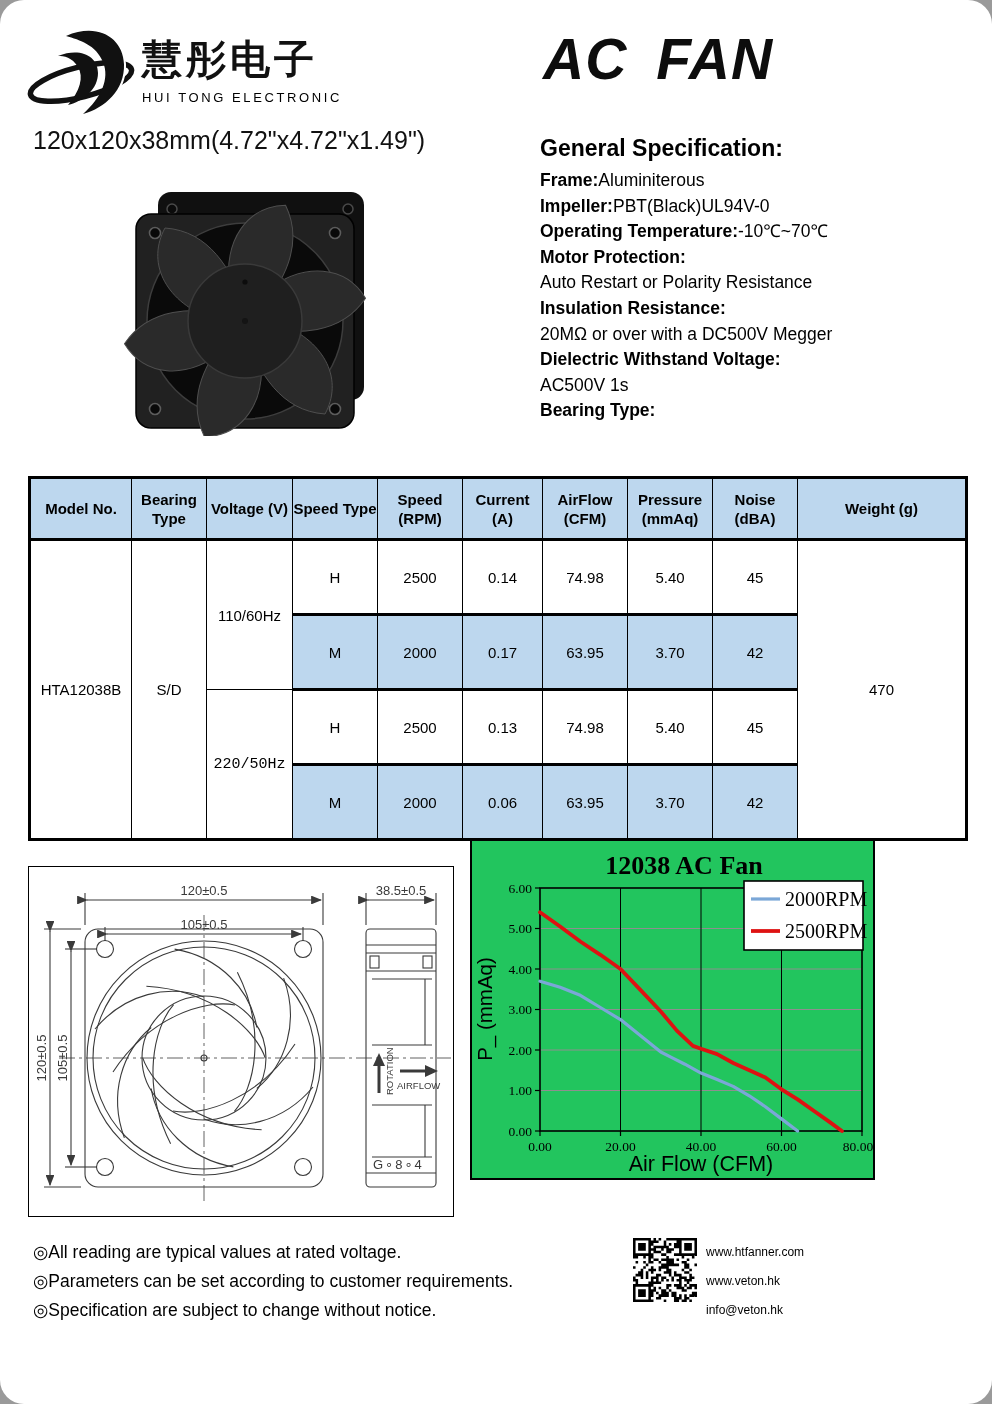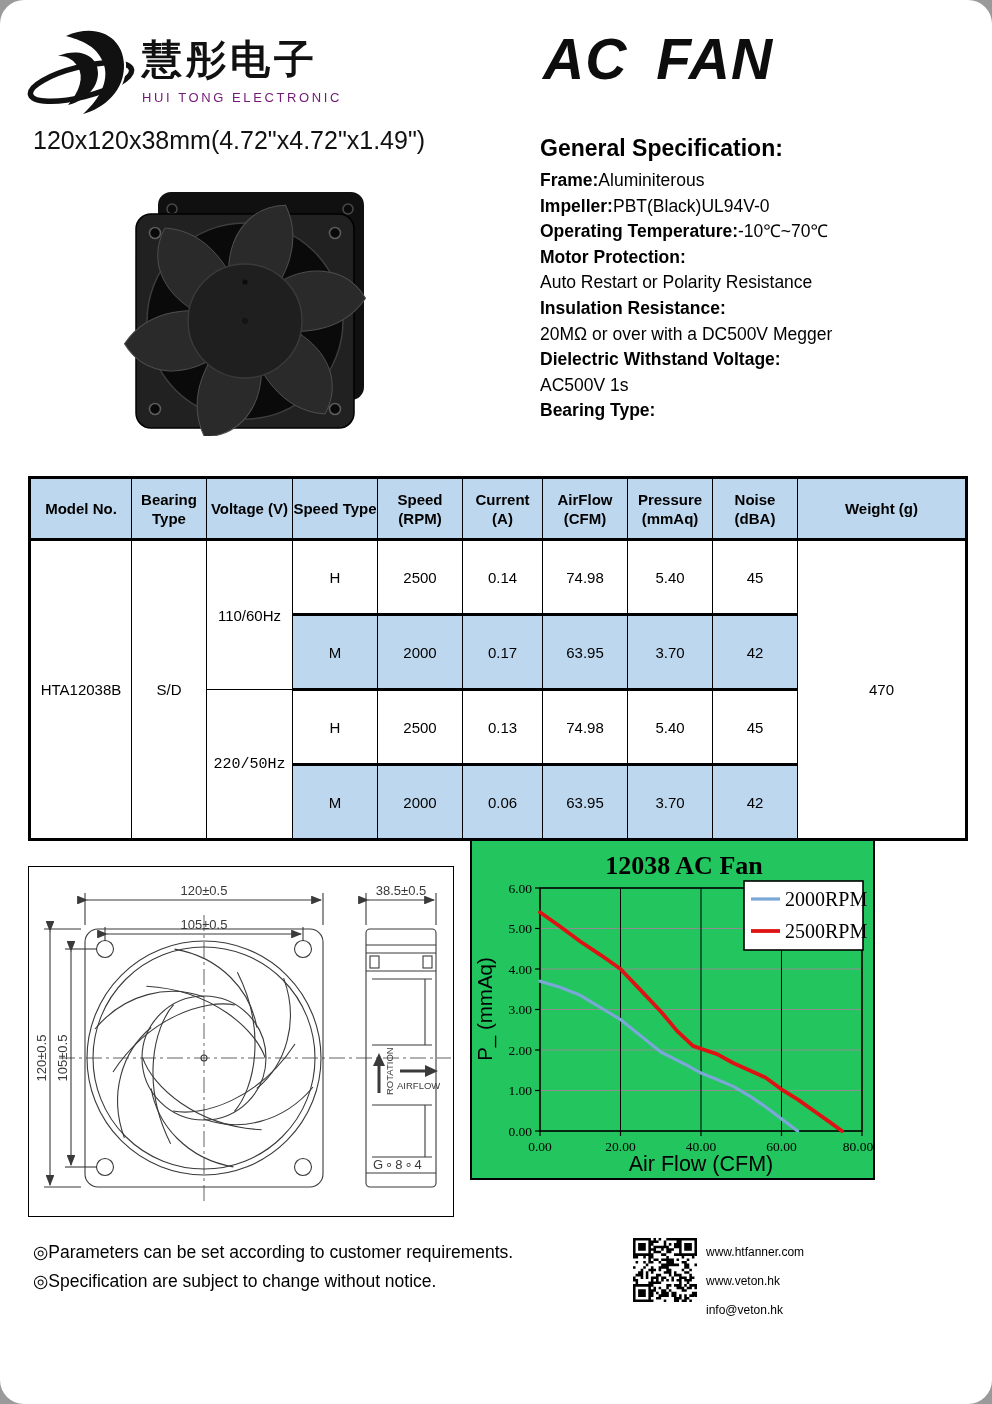--- a/index.html
+++ b/index.html
@@ -2,21 +2,21 @@
 <html><head>
 <meta charset="utf-8">
 <style>
   html,body{margin:0;padding:0;background:#9a9a9a;}
   .page{position:relative;width:992px;height:1404px;background:#ffffff;margin:0 auto;
         font-family:"Liberation Sans",sans-serif;color:#000;overflow:hidden;border-radius:24px;}
   .abs{position:absolute;}
 
   
   .logo-cn{font-size:40px;font-weight:bold;letter-spacing:4px;color:#111;}
-  .logo-en{font-size:13px;color:#701a75;letter-spacing:2.6px;margin-top:3px;}
+  .logo-en{font-size:13px;color:#000000;letter-spacing:2.6px;margin-top:3px;}
   .ac-fan{font-size:57px;font-weight:bold;font-style:italic;letter-spacing:1px;word-spacing:12px;color:#0d0d0d;text-align:center;}
   .size-line{font-size:25px;color:#111;}
 
   
   .gs-heading{font-size:23px;font-weight:bold;}
   .gs-list{margin-top:6px;}
   .gs-line{font-size:17.5px;line-height:25.6px;}
   .gs-line b{font-weight:bold;}
 
   
@@ -300,20 +300,21 @@
         <rect x="272" y="40" width="119" height="69" fill="#fff" stroke="#000" stroke-width="1.6"></rect>
         <line x1="279" y1="58" x2="308" y2="58" stroke-width="3.2" stroke="#7BA7D7"></line>
         <text x="313" y="65" font-family="Liberation Serif,serif" font-size="20">2000RPM</text>
         <line x1="279" y1="90" x2="308" y2="90" stroke-width="3.8" stroke="#DE1212"></line>
         <text x="313" y="97" font-family="Liberation Serif,serif" font-size="20">2500RPM</text>
       </g>
     </svg>
   </div>
 
   <div class="abs notes" style="left:33px;top:1238px">
+    <div>◎All reading are typical values at rated voltage.</div>
     <div>◎Parameters can be set according to customer requirements.</div>
     <div>◎Specification are subject to change without notice.</div>
   </div>
   <svg id="qr-svg" class="abs" style="left:633px;top:1238px" width="64" height="64" viewBox="0 0 64 64">
       <path d="M0.00 0.00h2.56v2.56h-2.56zM2.56 0.00h2.56v2.56h-2.56zM5.12 0.00h2.56v2.56h-2.56zM7.68 0.00h2.56v2.56h-2.56zM10.24 0.00h2.56v2.56h-2.56zM12.80 0.00h2.56v2.56h-2.56zM15.36 0.00h2.56v2.56h-2.56zM20.48 0.00h2.56v2.56h-2.56zM25.60 0.00h2.56v2.56h-2.56zM33.28 0.00h2.56v2.56h-2.56zM35.84 0.00h2.56v2.56h-2.56zM38.40 0.00h2.56v2.56h-2.56zM40.96 0.00h2.56v2.56h-2.56zM43.52 0.00h2.56v2.56h-2.56zM46.08 0.00h2.56v2.56h-2.56zM48.64 0.00h2.56v2.56h-2.56zM51.20 0.00h2.56v2.56h-2.56zM53.76 0.00h2.56v2.56h-2.56zM56.32 0.00h2.56v2.56h-2.56zM58.88 0.00h2.56v2.56h-2.56zM61.44 0.00h2.56v2.56h-2.56zM0.00 2.56h2.56v2.56h-2.56zM15.36 2.56h2.56v2.56h-2.56zM17.92 2.56h2.56v2.56h-2.56zM20.48 2.56h2.56v2.56h-2.56zM23.04 2.56h2.56v2.56h-2.56zM30.72 2.56h2.56v2.56h-2.56zM43.52 2.56h2.56v2.56h-2.56zM46.08 2.56h2.56v2.56h-2.56zM61.44 2.56h2.56v2.56h-2.56zM0.00 5.12h2.56v2.56h-2.56zM5.12 5.12h2.56v2.56h-2.56zM7.68 5.12h2.56v2.56h-2.56zM10.24 5.12h2.56v2.56h-2.56zM15.36 5.12h2.56v2.56h-2.56zM17.92 5.12h2.56v2.56h-2.56zM30.72 5.12h2.56v2.56h-2.56zM35.84 5.12h2.56v2.56h-2.56zM40.96 5.12h2.56v2.56h-2.56zM43.52 5.12h2.56v2.56h-2.56zM46.08 5.12h2.56v2.56h-2.56zM51.20 5.12h2.56v2.56h-2.56zM53.76 5.12h2.56v2.56h-2.56zM56.32 5.12h2.56v2.56h-2.56zM61.44 5.12h2.56v2.56h-2.56zM0.00 7.68h2.56v2.56h-2.56zM5.12 7.68h2.56v2.56h-2.56zM7.68 7.68h2.56v2.56h-2.56zM10.24 7.68h2.56v2.56h-2.56zM15.36 7.68h2.56v2.56h-2.56zM20.48 7.68h2.56v2.56h-2.56zM23.04 7.68h2.56v2.56h-2.56zM25.60 7.68h2.56v2.56h-2.56zM28.16 7.68h2.56v2.56h-2.56zM30.72 7.68h2.56v2.56h-2.56zM33.28 7.68h2.56v2.56h-2.56zM40.96 7.68h2.56v2.56h-2.56zM43.52 7.68h2.56v2.56h-2.56zM46.08 7.68h2.56v2.56h-2.56zM51.20 7.68h2.56v2.56h-2.56zM53.76 7.68h2.56v2.56h-2.56zM56.32 7.68h2.56v2.56h-2.56zM61.44 7.68h2.56v2.56h-2.56zM0.00 10.24h2.56v2.56h-2.56zM5.12 10.24h2.56v2.56h-2.56zM7.68 10.24h2.56v2.56h-2.56zM10.24 10.24h2.56v2.56h-2.56zM15.36 10.24h2.56v2.56h-2.56zM17.92 10.24h2.56v2.56h-2.56zM20.48 10.24h2.56v2.56h-2.56zM28.16 10.24h2.56v2.56h-2.56zM33.28 10.24h2.56v2.56h-2.56zM35.84 10.24h2.56v2.56h-2.56zM38.40 10.24h2.56v2.56h-2.56zM46.08 10.24h2.56v2.56h-2.56zM51.20 10.24h2.56v2.56h-2.56zM53.76 10.24h2.56v2.56h-2.56zM56.32 10.24h2.56v2.56h-2.56zM61.44 10.24h2.56v2.56h-2.56zM0.00 12.80h2.56v2.56h-2.56zM15.36 12.80h2.56v2.56h-2.56zM20.48 12.80h2.56v2.56h-2.56zM23.04 12.80h2.56v2.56h-2.56zM25.60 12.80h2.56v2.56h-2.56zM33.28 12.80h2.56v2.56h-2.56zM35.84 12.80h2.56v2.56h-2.56zM46.08 12.80h2.56v2.56h-2.56zM61.44 12.80h2.56v2.56h-2.56zM0.00 15.36h2.56v2.56h-2.56zM2.56 15.36h2.56v2.56h-2.56zM5.12 15.36h2.56v2.56h-2.56zM7.68 15.36h2.56v2.56h-2.56zM10.24 15.36h2.56v2.56h-2.56zM12.80 15.36h2.56v2.56h-2.56zM15.36 15.36h2.56v2.56h-2.56zM17.92 15.36h2.56v2.56h-2.56zM28.16 15.36h2.56v2.56h-2.56zM30.72 15.36h2.56v2.56h-2.56zM40.96 15.36h2.56v2.56h-2.56zM43.52 15.36h2.56v2.56h-2.56zM46.08 15.36h2.56v2.56h-2.56zM48.64 15.36h2.56v2.56h-2.56zM51.20 15.36h2.56v2.56h-2.56zM53.76 15.36h2.56v2.56h-2.56zM56.32 15.36h2.56v2.56h-2.56zM58.88 15.36h2.56v2.56h-2.56zM61.44 15.36h2.56v2.56h-2.56zM0.00 17.92h2.56v2.56h-2.56zM2.56 17.92h2.56v2.56h-2.56zM10.24 17.92h2.56v2.56h-2.56zM15.36 17.92h2.56v2.56h-2.56zM17.92 17.92h2.56v2.56h-2.56zM33.28 17.92h2.56v2.56h-2.56zM48.64 17.92h2.56v2.56h-2.56zM58.88 17.92h2.56v2.56h-2.56zM15.36 20.48h2.56v2.56h-2.56zM20.48 20.48h2.56v2.56h-2.56zM23.04 20.48h2.56v2.56h-2.56zM28.16 20.48h2.56v2.56h-2.56zM30.72 20.48h2.56v2.56h-2.56zM33.28 20.48h2.56v2.56h-2.56zM35.84 20.48h2.56v2.56h-2.56zM38.40 20.48h2.56v2.56h-2.56zM43.52 20.48h2.56v2.56h-2.56zM53.76 20.48h2.56v2.56h-2.56zM2.56 23.04h2.56v2.56h-2.56zM10.24 23.04h2.56v2.56h-2.56zM15.36 23.04h2.56v2.56h-2.56zM17.92 23.04h2.56v2.56h-2.56zM25.60 23.04h2.56v2.56h-2.56zM33.28 23.04h2.56v2.56h-2.56zM35.84 23.04h2.56v2.56h-2.56zM38.40 23.04h2.56v2.56h-2.56zM48.64 23.04h2.56v2.56h-2.56zM51.20 23.04h2.56v2.56h-2.56zM12.80 25.60h2.56v2.56h-2.56zM28.16 25.60h2.56v2.56h-2.56zM30.72 25.60h2.56v2.56h-2.56zM33.28 25.60h2.56v2.56h-2.56zM35.84 25.60h2.56v2.56h-2.56zM38.40 25.60h2.56v2.56h-2.56zM40.96 25.60h2.56v2.56h-2.56zM43.52 25.60h2.56v2.56h-2.56zM51.20 25.60h2.56v2.56h-2.56zM53.76 25.60h2.56v2.56h-2.56zM61.44 25.60h2.56v2.56h-2.56zM0.00 28.16h2.56v2.56h-2.56zM10.24 28.16h2.56v2.56h-2.56zM17.92 28.16h2.56v2.56h-2.56zM25.60 28.16h2.56v2.56h-2.56zM28.16 28.16h2.56v2.56h-2.56zM30.72 28.16h2.56v2.56h-2.56zM33.28 28.16h2.56v2.56h-2.56zM51.20 28.16h2.56v2.56h-2.56zM53.76 28.16h2.56v2.56h-2.56zM7.68 30.72h2.56v2.56h-2.56zM15.36 30.72h2.56v2.56h-2.56zM17.92 30.72h2.56v2.56h-2.56zM20.48 30.72h2.56v2.56h-2.56zM25.60 30.72h2.56v2.56h-2.56zM33.28 30.72h2.56v2.56h-2.56zM35.84 30.72h2.56v2.56h-2.56zM48.64 30.72h2.56v2.56h-2.56zM56.32 30.72h2.56v2.56h-2.56zM5.12 33.28h2.56v2.56h-2.56zM7.68 33.28h2.56v2.56h-2.56zM12.80 33.28h2.56v2.56h-2.56zM17.92 33.28h2.56v2.56h-2.56zM30.72 33.28h2.56v2.56h-2.56zM33.28 33.28h2.56v2.56h-2.56zM35.84 33.28h2.56v2.56h-2.56zM40.96 33.28h2.56v2.56h-2.56zM51.20 33.28h2.56v2.56h-2.56zM53.76 33.28h2.56v2.56h-2.56zM2.56 35.84h2.56v2.56h-2.56zM5.12 35.84h2.56v2.56h-2.56zM7.68 35.84h2.56v2.56h-2.56zM12.80 35.84h2.56v2.56h-2.56zM23.04 35.84h2.56v2.56h-2.56zM25.60 35.84h2.56v2.56h-2.56zM35.84 35.84h2.56v2.56h-2.56zM40.96 35.84h2.56v2.56h-2.56zM43.52 35.84h2.56v2.56h-2.56zM46.08 35.84h2.56v2.56h-2.56zM56.32 35.84h2.56v2.56h-2.56zM0.00 38.40h2.56v2.56h-2.56zM7.68 38.40h2.56v2.56h-2.56zM12.80 38.40h2.56v2.56h-2.56zM17.92 38.40h2.56v2.56h-2.56zM20.48 38.40h2.56v2.56h-2.56zM23.04 38.40h2.56v2.56h-2.56zM28.16 38.40h2.56v2.56h-2.56zM30.72 38.40h2.56v2.56h-2.56zM38.40 38.40h2.56v2.56h-2.56zM46.08 38.40h2.56v2.56h-2.56zM48.64 38.40h2.56v2.56h-2.56zM51.20 38.40h2.56v2.56h-2.56zM56.32 38.40h2.56v2.56h-2.56zM58.88 38.40h2.56v2.56h-2.56zM0.00 40.96h2.56v2.56h-2.56zM2.56 40.96h2.56v2.56h-2.56zM17.92 40.96h2.56v2.56h-2.56zM23.04 40.96h2.56v2.56h-2.56zM28.16 40.96h2.56v2.56h-2.56zM33.28 40.96h2.56v2.56h-2.56zM38.40 40.96h2.56v2.56h-2.56zM43.52 40.96h2.56v2.56h-2.56zM46.08 40.96h2.56v2.56h-2.56zM51.20 40.96h2.56v2.56h-2.56zM53.76 40.96h2.56v2.56h-2.56zM56.32 40.96h2.56v2.56h-2.56zM2.56 43.52h2.56v2.56h-2.56zM15.36 43.52h2.56v2.56h-2.56zM17.92 43.52h2.56v2.56h-2.56zM20.48 43.52h2.56v2.56h-2.56zM23.04 43.52h2.56v2.56h-2.56zM25.60 43.52h2.56v2.56h-2.56zM46.08 43.52h2.56v2.56h-2.56zM53.76 43.52h2.56v2.56h-2.56zM0.00 46.08h2.56v2.56h-2.56zM2.56 46.08h2.56v2.56h-2.56zM5.12 46.08h2.56v2.56h-2.56zM7.68 46.08h2.56v2.56h-2.56zM10.24 46.08h2.56v2.56h-2.56zM12.80 46.08h2.56v2.56h-2.56zM15.36 46.08h2.56v2.56h-2.56zM17.92 46.08h2.56v2.56h-2.56zM33.28 46.08h2.56v2.56h-2.56zM35.84 46.08h2.56v2.56h-2.56zM40.96 46.08h2.56v2.56h-2.56zM43.52 46.08h2.56v2.56h-2.56zM46.08 46.08h2.56v2.56h-2.56zM51.20 46.08h2.56v2.56h-2.56zM56.32 46.08h2.56v2.56h-2.56zM58.88 46.08h2.56v2.56h-2.56zM61.44 46.08h2.56v2.56h-2.56zM0.00 48.64h2.56v2.56h-2.56zM15.36 48.64h2.56v2.56h-2.56zM20.48 48.64h2.56v2.56h-2.56zM25.60 48.64h2.56v2.56h-2.56zM33.28 48.64h2.56v2.56h-2.56zM43.52 48.64h2.56v2.56h-2.56zM46.08 48.64h2.56v2.56h-2.56zM48.64 48.64h2.56v2.56h-2.56zM53.76 48.64h2.56v2.56h-2.56zM56.32 48.64h2.56v2.56h-2.56zM61.44 48.64h2.56v2.56h-2.56zM0.00 51.20h2.56v2.56h-2.56zM5.12 51.20h2.56v2.56h-2.56zM7.68 51.20h2.56v2.56h-2.56zM10.24 51.20h2.56v2.56h-2.56zM15.36 51.20h2.56v2.56h-2.56zM17.92 51.20h2.56v2.56h-2.56zM20.48 51.20h2.56v2.56h-2.56zM28.16 51.20h2.56v2.56h-2.56zM30.72 51.20h2.56v2.56h-2.56zM35.84 51.20h2.56v2.56h-2.56zM48.64 51.20h2.56v2.56h-2.56zM51.20 51.20h2.56v2.56h-2.56zM0.00 53.76h2.56v2.56h-2.56zM5.12 53.76h2.56v2.56h-2.56zM7.68 53.76h2.56v2.56h-2.56zM10.24 53.76h2.56v2.56h-2.56zM15.36 53.76h2.56v2.56h-2.56zM17.92 53.76h2.56v2.56h-2.56zM23.04 53.76h2.56v2.56h-2.56zM28.16 53.76h2.56v2.56h-2.56zM30.72 53.76h2.56v2.56h-2.56zM33.28 53.76h2.56v2.56h-2.56zM38.40 53.76h2.56v2.56h-2.56zM40.96 53.76h2.56v2.56h-2.56zM58.88 53.76h2.56v2.56h-2.56zM61.44 53.76h2.56v2.56h-2.56zM0.00 56.32h2.56v2.56h-2.56zM5.12 56.32h2.56v2.56h-2.56zM7.68 56.32h2.56v2.56h-2.56zM10.24 56.32h2.56v2.56h-2.56zM15.36 56.32h2.56v2.56h-2.56zM17.92 56.32h2.56v2.56h-2.56zM25.60 56.32h2.56v2.56h-2.56zM28.16 56.32h2.56v2.56h-2.56zM30.72 56.32h2.56v2.56h-2.56zM33.28 56.32h2.56v2.56h-2.56zM38.40 56.32h2.56v2.56h-2.56zM40.96 56.32h2.56v2.56h-2.56zM46.08 56.32h2.56v2.56h-2.56zM51.20 56.32h2.56v2.56h-2.56zM56.32 56.32h2.56v2.56h-2.56zM58.88 56.32h2.56v2.56h-2.56zM61.44 56.32h2.56v2.56h-2.56zM0.00 58.88h2.56v2.56h-2.56zM15.36 58.88h2.56v2.56h-2.56zM23.04 58.88h2.56v2.56h-2.56zM25.60 58.88h2.56v2.56h-2.56zM40.96 58.88h2.56v2.56h-2.56zM43.52 58.88h2.56v2.56h-2.56zM46.08 58.88h2.56v2.56h-2.56zM51.20 58.88h2.56v2.56h-2.56zM53.76 58.88h2.56v2.56h-2.56zM0.00 61.44h2.56v2.56h-2.56zM2.56 61.44h2.56v2.56h-2.56zM5.12 61.44h2.56v2.56h-2.56zM7.68 61.44h2.56v2.56h-2.56zM10.24 61.44h2.56v2.56h-2.56zM12.80 61.44h2.56v2.56h-2.56zM15.36 61.44h2.56v2.56h-2.56zM17.92 61.44h2.56v2.56h-2.56zM30.72 61.44h2.56v2.56h-2.56zM40.96 61.44h2.56v2.56h-2.56zM43.52 61.44h2.56v2.56h-2.56zM48.64 61.44h2.56v2.56h-2.56zM51.20 61.44h2.56v2.56h-2.56zM56.32 61.44h2.56v2.56h-2.56z" fill="#000"></path>
     </svg>
   <div class="abs contacts" style="left:706px;top:1238px">
     <div>www.htfanner.com</div>
     <div>www.veton.hk</div>
     <div>info@veton.hk</div>

